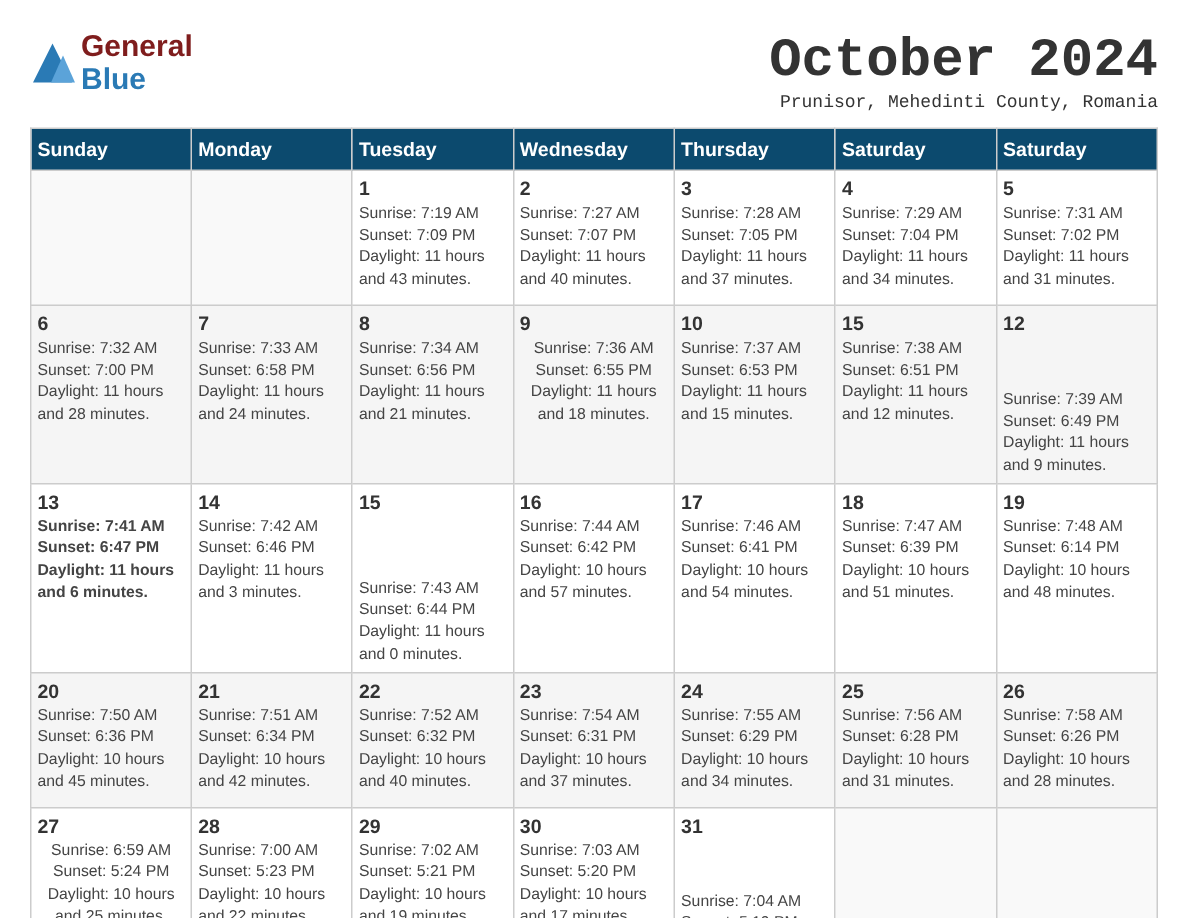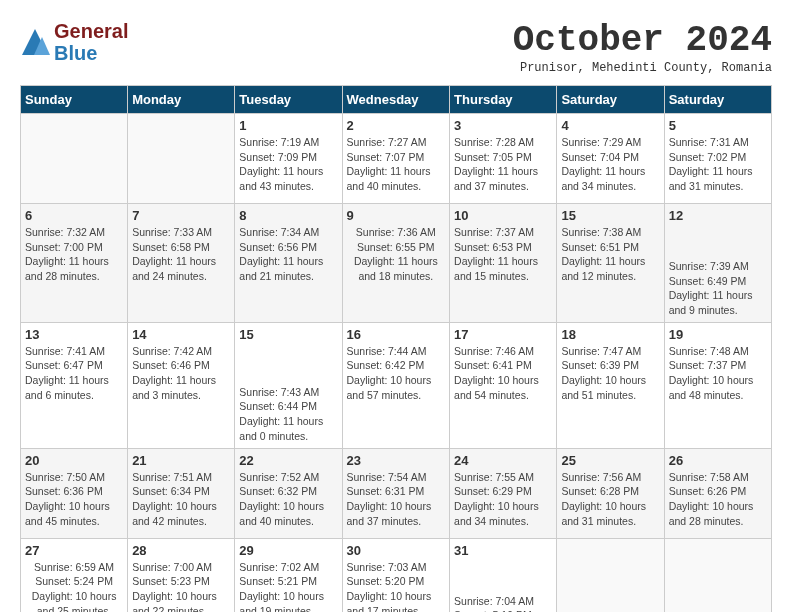--- a/index.html
+++ b/index.html
@@ -204,21 +204,21 @@
         <td>
           <span class="day-number">12</span>
           <div class="day-info" style="white-space: pre-line; margin-top: 36px;">Sunrise: 7:39 AM
 Sunset: 6:49 PM
 Daylight: 11 hours and 9 minutes.</div>
         </td>
       </tr>
       <tr>
         <td>
           <span class="day-number">13</span>
-          <div class="day-info" style="white-space: pre-line;">Sunrise: 7:41 AM
+          <div class="day-info" style="white-space: pre-line; font-weight: bold;">Sunrise: 7:41 AM
 Sunset: 6:47 PM
 Daylight: 11 hours and 6 minutes.</div>
         </td>
         <td>
           <span class="day-number">14</span>
           <div class="day-info" style="white-space: pre-line;">Sunrise: 7:42 AM
 Sunset: 6:46 PM
 Daylight: 11 hours and 3 minutes.</div>
         </td>
         <td>
@@ -241,21 +241,21 @@
         </td>
         <td>
           <span class="day-number">18</span>
           <div class="day-info" style="white-space: pre-line;">Sunrise: 7:47 AM
 Sunset: 6:39 PM
 Daylight: 10 hours and 51 minutes.</div>
         </td>
         <td>
           <span class="day-number">19</span>
           <div class="day-info" style="white-space: pre-line;">Sunrise: 7:48 AM
-Sunset: 7:37 PM
+Sunset: 6:14 PM
 Daylight: 10 hours and 48 minutes.</div>
         </td>
       </tr>
       <tr>
         <td>
           <span class="day-number">20</span>
           <div class="day-info" style="white-space: pre-line;">Sunrise: 7:50 AM
 Sunset: 6:36 PM
 Daylight: 10 hours and 45 minutes.</div>
         </td>

